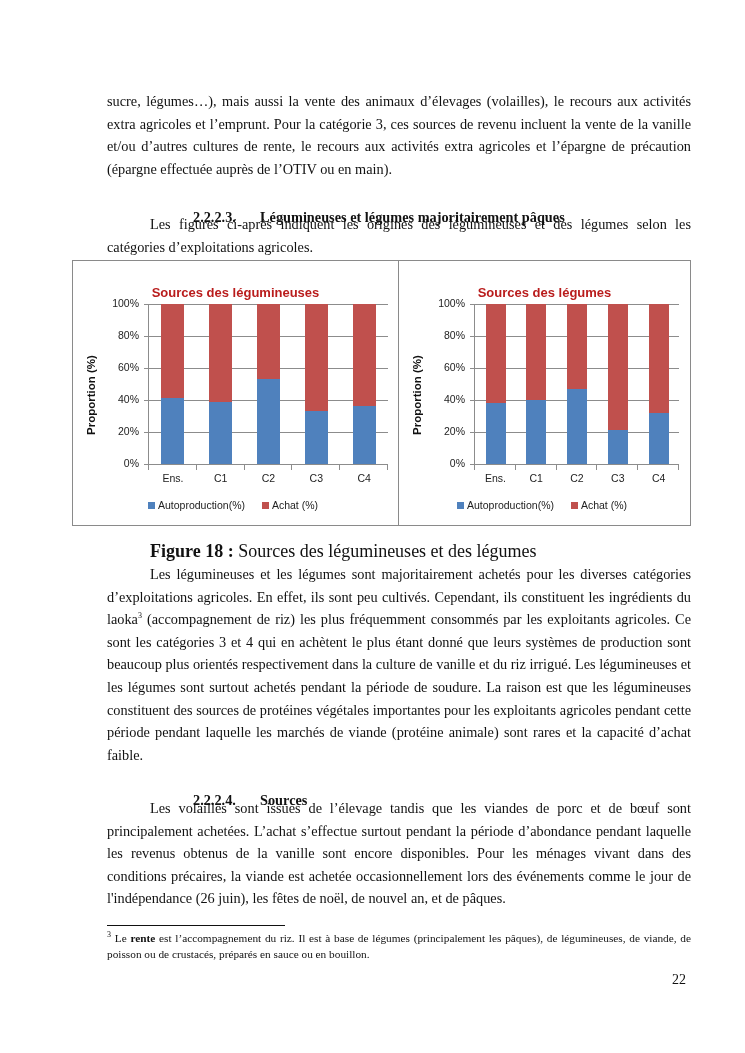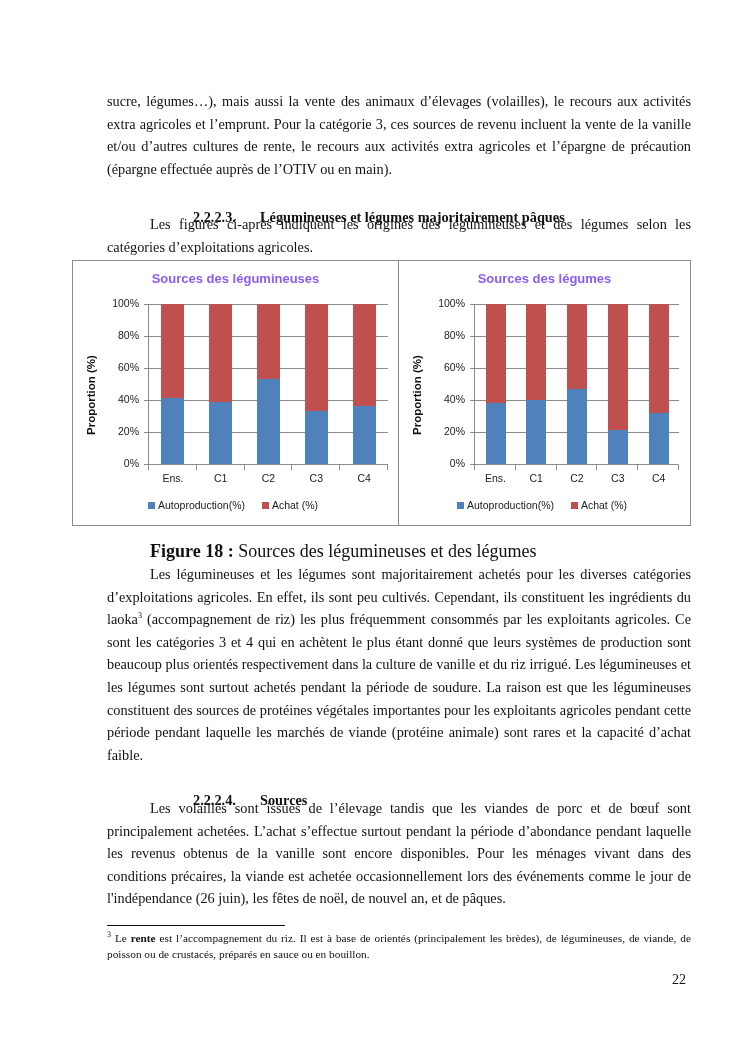--- a/index.html
+++ b/index.html
@@ -8,22 +8,22 @@
   .p { position: absolute; left: 107px; width: 584px; font-size: 14.3px; line-height: 22.6px;
        text-align: justify; margin: 0; }
   .indent { text-indent: 43px; }
   .h { position: absolute; font-weight: bold; font-size: 14.3px; }
   .h .num { display: inline-block; width: 67px; margin-top: 16px; }
   .charts { position: absolute; left: 72px; top: 260px; width: 617px; height: 264px;
             border: 1px solid #8a8a8a; }
   .chart { position: absolute; top: 0; height: 264px; font-family: "Liberation Sans", sans-serif; }
   .chart.left { left: 0; width: 325px; border-right: 1px solid #8a8a8a; }
   .chart.right { left: 326px; width: 291px; }
-  .ctitle { position: absolute; top: 10px; left: 0; width: 100%; text-align: center;
-            font-weight: bold; font-size: 13px; color: #8b5cf6; }
+  .ctitle { position: absolute; top: 24px; left: 0; width: 100%; text-align: center;
+            font-weight: bold; font-size: 13px; color: #b91c1c; }
   .ylabel { position: absolute; font-weight: bold; font-size: 11.5px; color: #111;
             transform: rotate(-90deg); transform-origin: center center; white-space: nowrap;
             width: 120px; text-align: center; }
   .plot { position: absolute; top: 43px; height: 160px; border-left: 1px solid #8c8c8c; }
   .grid { position: absolute; left: -5px; right: 0; height: 0; border-top: 1px solid #8c8c8c; }
   .tick { position: absolute; font-size: 10.5px; color: #222; width: 40px; text-align: right; }
   .xtick { position: absolute; bottom: -6px; width: 1px; height: 5px; background: #8c8c8c; }
   .bar { position: absolute; bottom: 0; width: 18px; height: 160px; }
   .seg { position: absolute; left: 0; width: 100%; }
   .xlabel { position: absolute; font-size: 10.5px; color: #222; text-align: center; width: 40px; top: 168px; }
@@ -163,16 +163,16 @@
 <p class="p indent" style="top:563px;"><span>Les légumineuses et les légumes sont majoritairement achetés pour les diverses catégories d’exploitations agricoles. En effet, ils sont peu cultivés. Cependant, ils constituent les ingrédients du laoka</span><sup>3</sup><span> (accompagnement de riz) les plus fréquemment consommés par les exploitants agricoles. Ce sont les catégories 3 et 4 qui en achètent le plus étant donné que leurs systèmes de production sont beaucoup plus orientés respectivement dans la culture de vanille et du riz irrigué. Les légumineuses et les légumes sont surtout achetés pendant la période de soudure. La raison est que les légumineuses constituent des sources de protéines végétales importantes pour les exploitants agricoles pendant cette période pendant laquelle les marchés de viande (protéine animale) sont rares et la capacité d’achat faible.</span></p>
 
 <div class="h" style="left:193px; top:776px;">
   <span class="num">2.2.2.4.</span><span>Sources</span>
 </div>
 
 <p class="p indent" style="top:797px;">Les volailles sont issues de l’élevage tandis que les viandes de porc et de bœuf sont principalement achetées. L’achat s’effectue surtout pendant la période d’abondance pendant laquelle les revenus obtenus de la vanille sont encore disponibles. Pour les ménages vivant dans des conditions précaires, la viande est achetée occasionnellement lors des événements comme le jour de l'indépendance (26 juin), les fêtes de noël, de nouvel an, et de pâques.</p>
 
 <div class="footrule"></div>
 <div class="footnote">
-  <sup>3</sup><span> Le </span><b>rente</b><span> est l’accompagnement du riz. Il est à base de orientés (principalement les brèdes), de légumineuses, de viande, de poisson ou de crustacés, préparés en sauce ou en bouillon.</span>
+  <sup>3</sup><span> Le </span><b>rente</b><span> est l’accompagnement du riz. Il est à base de légumes (principalement les pâques), de légumineuses, de viande, de poisson ou de crustacés, préparés en sauce ou en bouillon.</span>
 </div>
 
 <div class="pagenum">22</div>
 
 </body></html>

